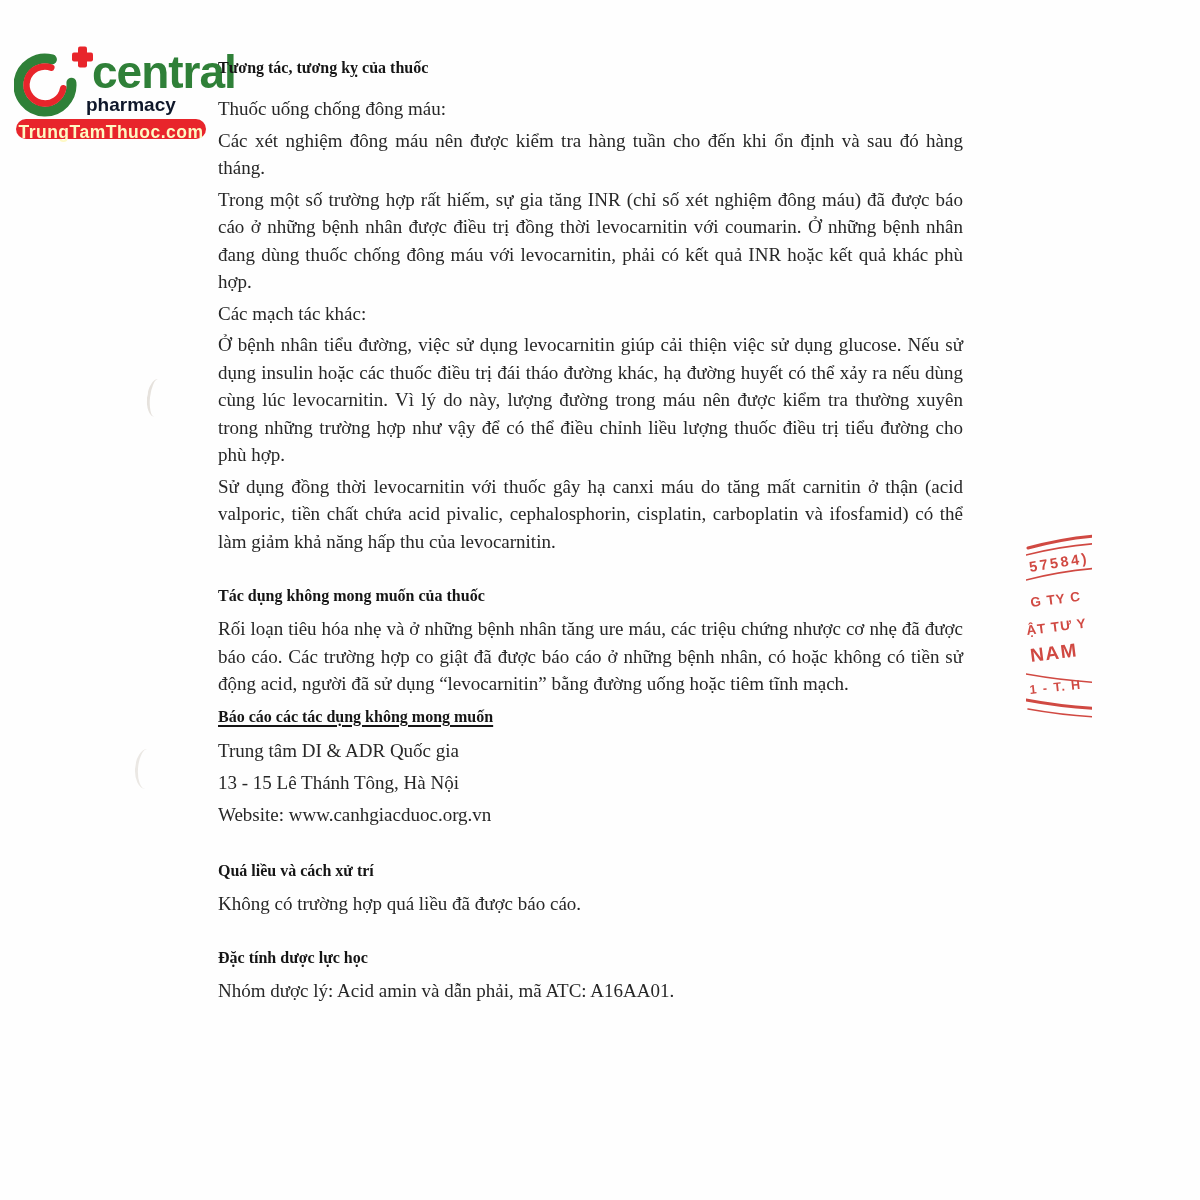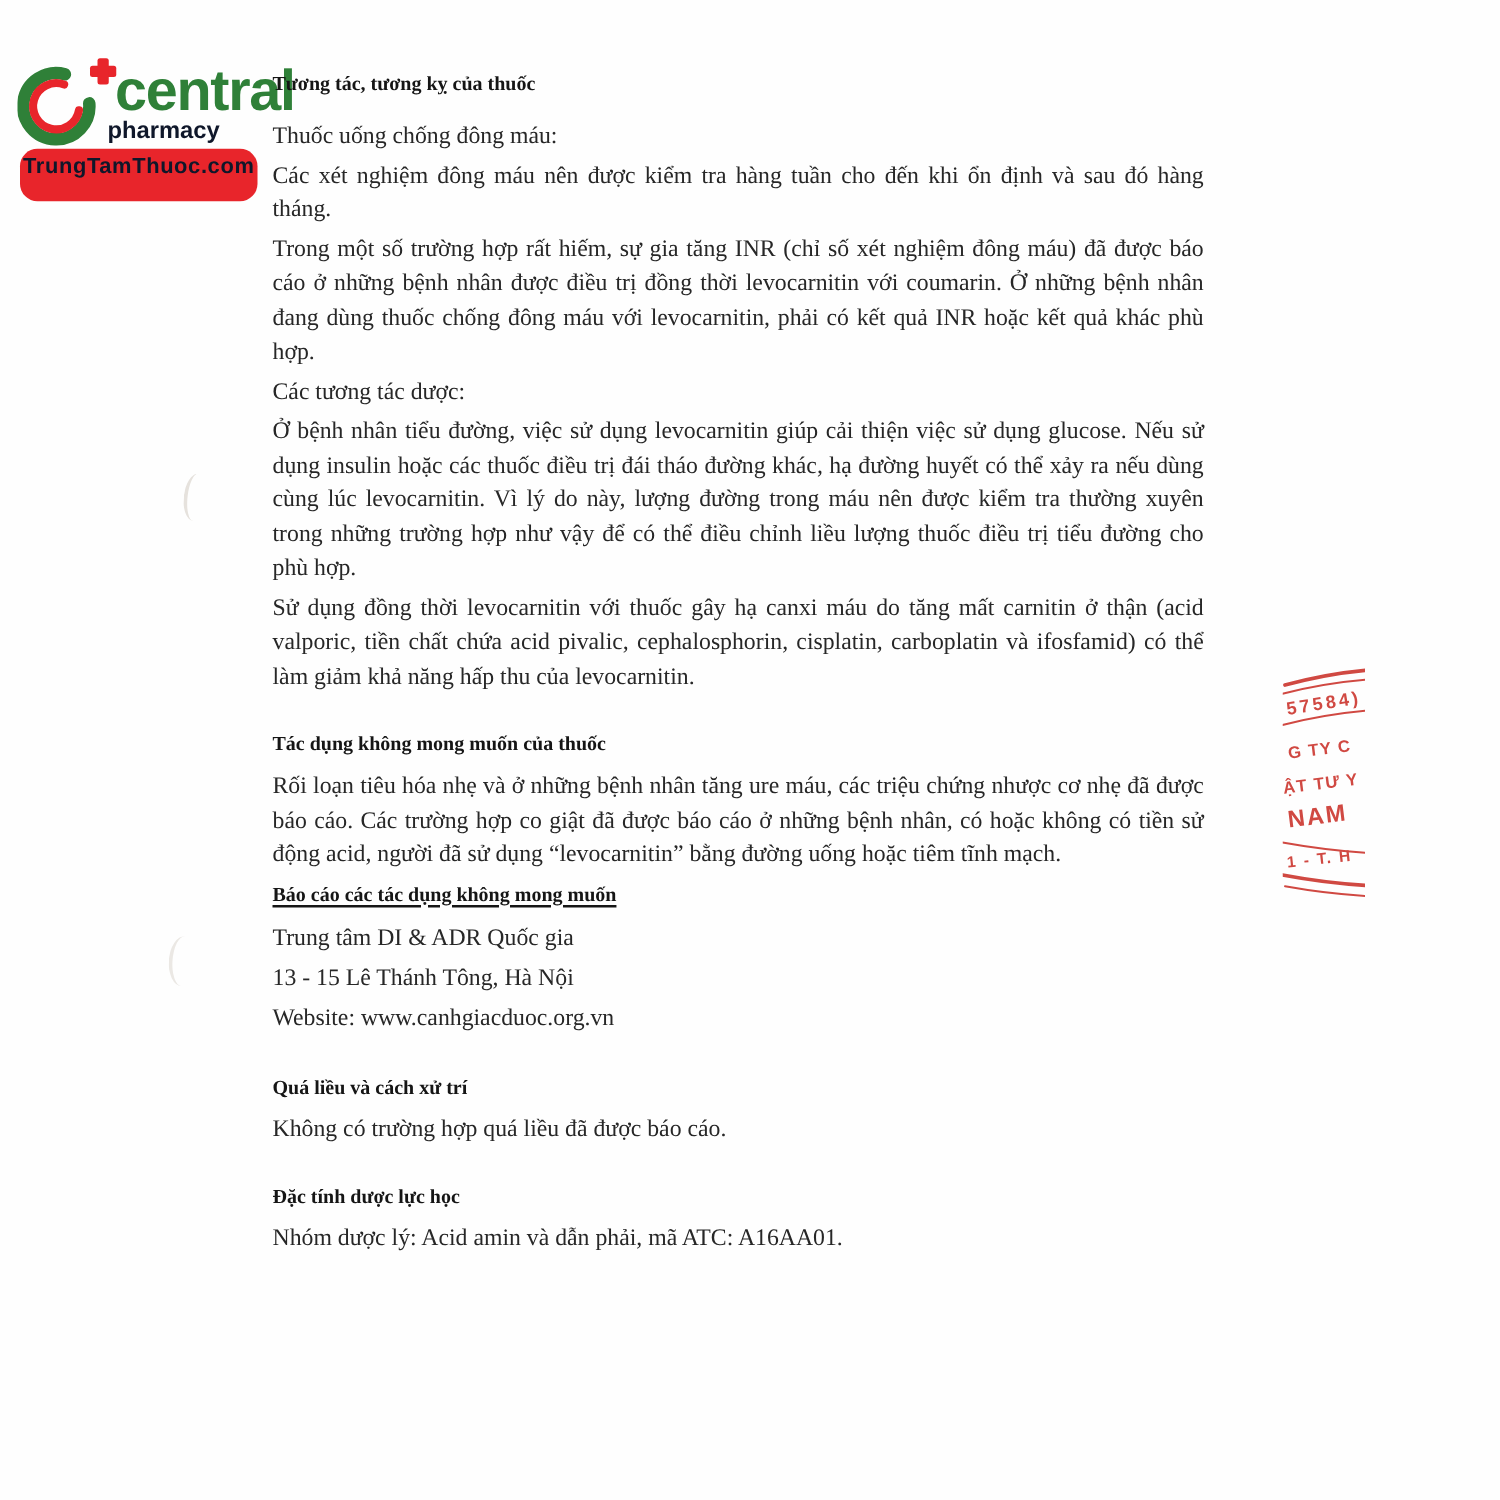--- a/index.html
+++ b/index.html
@@ -20,23 +20,23 @@
     position:absolute; left:78px; top:14px;
     font-family:"Liberation Sans", sans-serif; font-weight:bold;
     font-size:46px; line-height:48px; letter-spacing:-1px; color:#2f8038;
   }
   .brand-sub {
     position:absolute; left:72px; top:60px;
     font-family:"Liberation Sans", sans-serif; font-weight:bold;
     font-size:19px; color:#0f172a;
   }
   .site-pill {
-    position:absolute; left:2px; top:85px; width:190px; height:42px;
+    position:absolute; left:2px; top:85px; width:190px; height:20px;
     background:#e8252b; border-radius:14px;
-    color:#0f172a; font-family:"Liberation Sans", sans-serif; font-weight:bold;
+    color:#fef9c3; font-family:"Liberation Sans", sans-serif; font-weight:bold;
     font-size:17.5px; line-height:26px; text-align:center; letter-spacing:.5px;
   }
 
   
   .doc {
     position:absolute; left:218px; top:53px; width:745px;
     color:#272727; font-size:19px; line-height:27.5px;
   }
   .doc p { margin:0 0 4px; text-align:justify; }
   .doc p.addr { margin:0 0 2px; line-height:30px; text-align:left; }
@@ -83,21 +83,21 @@
     <div class="brand-sub">pharmacy</div>
     <div class="site-pill">TrungTamThuoc.com</div>
   </div>
 
   <main class="doc">
 
     <div class="hd first">Tương tác, tương kỵ của thuốc</div>
     <p>Thuốc uống chống đông máu:</p>
     <p>Các xét nghiệm đông máu nên được kiểm tra hàng tuần cho đến khi ổn định và sau đó hàng tháng.</p>
     <p>Trong một số trường hợp rất hiếm, sự gia tăng INR (chỉ số xét nghiệm đông máu) đã được báo cáo ở những bệnh nhân được điều trị đồng thời levocarnitin với coumarin. Ở những bệnh nhân đang dùng thuốc chống đông máu với levocarnitin, phải có kết quả INR hoặc kết quả khác phù hợp.</p>
-    <p>Các tương tác dược:</p>
+    <p>Các mạch tác khác:</p>
     <p>Ở bệnh nhân tiểu đường, việc sử dụng levocarnitin giúp cải thiện việc sử dụng glucose. Nếu sử dụng insulin hoặc các thuốc điều trị đái tháo đường khác, hạ đường huyết có thể xảy ra nếu dùng cùng lúc levocarnitin. Vì lý do này, lượng đường trong máu nên được kiểm tra thường xuyên trong những trường hợp như vậy để có thể điều chỉnh liều lượng thuốc điều trị tiểu đường cho phù hợp.</p>
     <p>Sử dụng đồng thời levocarnitin với thuốc gây hạ canxi máu do tăng mất carnitin ở thận (acid valporic, tiền chất chứa acid pivalic, cephalosphorin, cisplatin, carboplatin và ifosfamid) có thể làm giảm khả năng hấp thu của levocarnitin.</p>
 
     <div class="hd">Tác dụng không mong muốn của thuốc</div>
     <p>Rối loạn tiêu hóa nhẹ và ở những bệnh nhân tăng ure máu, các triệu chứng nhược cơ nhẹ đã được báo cáo. Các trường hợp co giật đã được báo cáo ở những bệnh nhân, có hoặc không có tiền sử động acid, người đã sử dụng “levocarnitin” bằng đường uống hoặc tiêm tĩnh mạch.</p>
 
     <div class="hd underline tight">Báo cáo các tác dụng không mong muốn</div>
     <p class="addr">Trung tâm DI &amp; ADR Quốc gia</p>
     <p class="addr">13 - 15 Lê Thánh Tông, Hà Nội</p>
     <p class="addr">Website: www.canhgiacduoc.org.vn</p>

